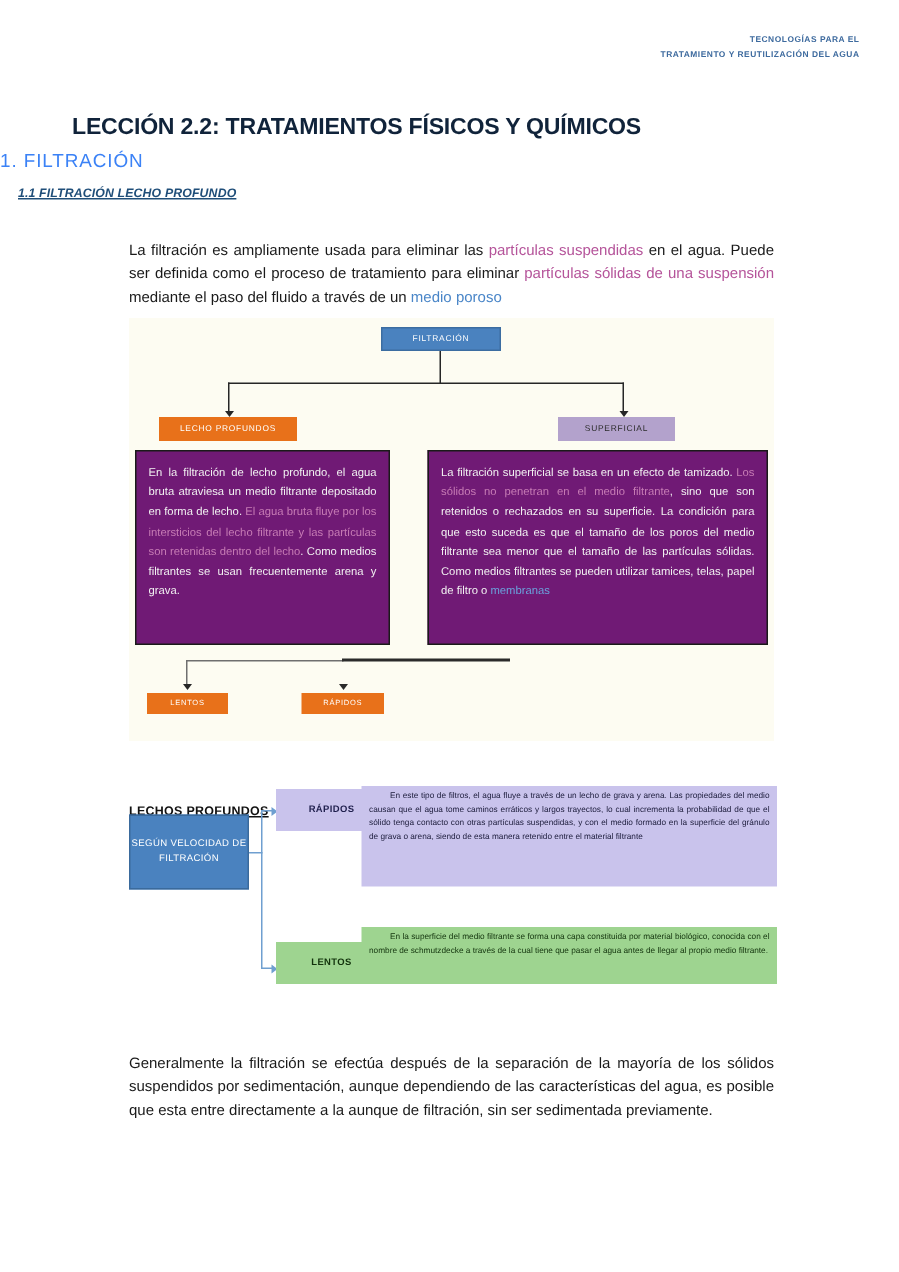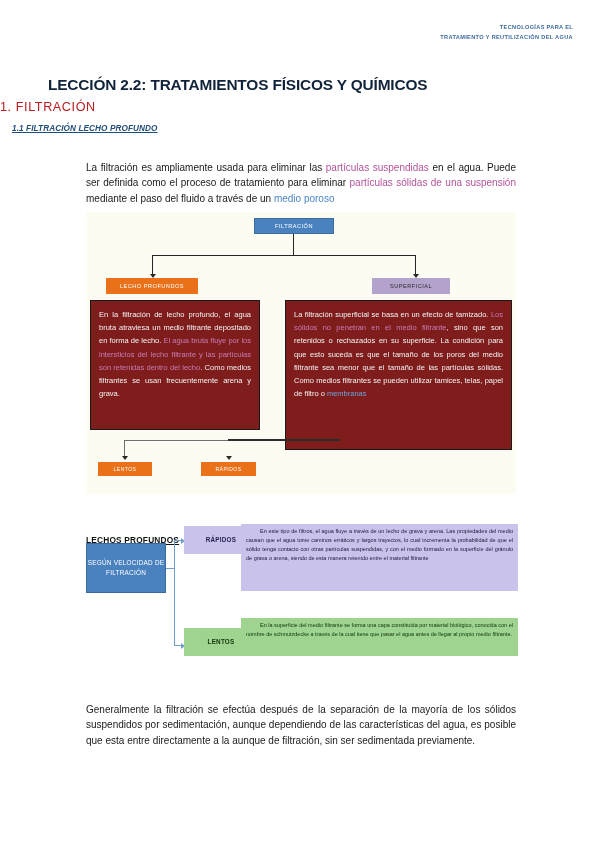--- a/index.html
+++ b/index.html
@@ -54,21 +54,21 @@
     letter-spacing: -0.15px;
     white-space: nowrap;
     margin-left: 48px;
   }
   .title-sub {
     position: absolute;
     left: 0;
     top: 100px;
     font-size: 12.6px;
     font-weight: 400;
-    color: #b91c1c;
+    color: #3b82f6;
     letter-spacing: 0.6px;
     white-space: nowrap;
   }
   .title-sub2 {
     position: absolute;
     left: 0;
     top: 124px;
     font-size: 8.2px;
     font-weight: 700;
     font-style: italic;
@@ -141,30 +141,30 @@
   .node.rapidos {
     left: 115px; top: 250px;
     width: 55px; height: 14px;
     background: #e8711a;
     font-size: 5px;
   }
 
   .darkbox {
     position: absolute;
     box-sizing: border-box;
-    background: #7f1d1d;
+    background: #701a75;
     color: #f2f2f2;
     font-size: 7.5px;
     line-height: 13.2px;
     text-align: justify;
     padding: 7px 8px 6px 8px;
     border: 1px solid #1a1a1a;
   }
   .darkbox.left  { left: 4px;   top: 88px; width: 170px; height: 130px; }
-  .darkbox.right { left: 199px; top: 88px; width: 227px; height: 150px; }
+  .darkbox.right { left: 199px; top: 88px; width: 227px; height: 130px; }
   .darkbox .hl-pink { color: #c77cb5; }
   .darkbox .hl-blue { color: #6aa3dd; }
 
   
   .ln { position: absolute; background: #262626; }
   .l1-v1 { left: 207px; top: 22px;  width: 1.2px; height: 22px; }
   .l1-h  { left: 66px;  top: 43px;  width: 264px; height: 1.2px; }
   .l1-v2 { left: 66px;  top: 43px;  width: 1.2px; height: 20px; }
   .l1-v3 { left: 329px; top: 43px;  width: 1.2px; height: 20px; }
   .arw {

